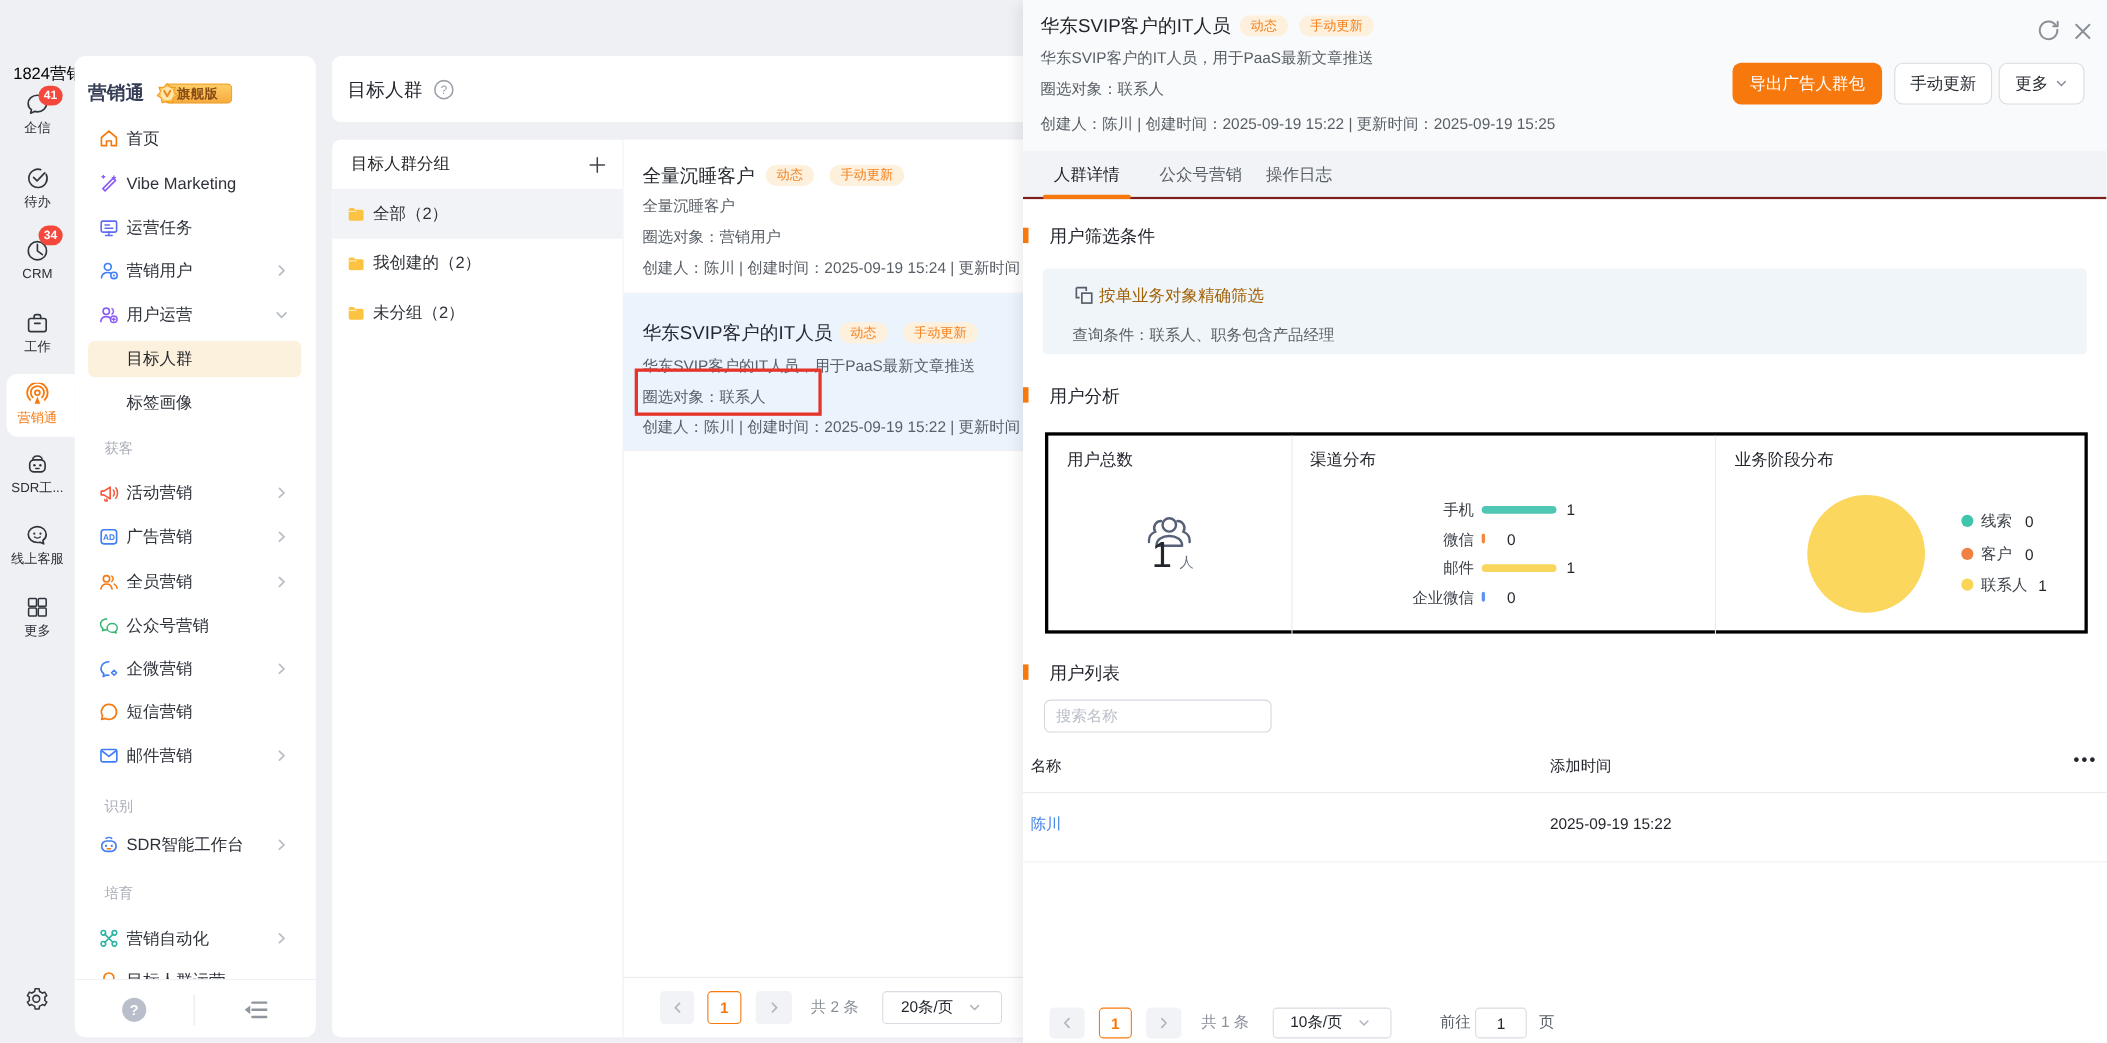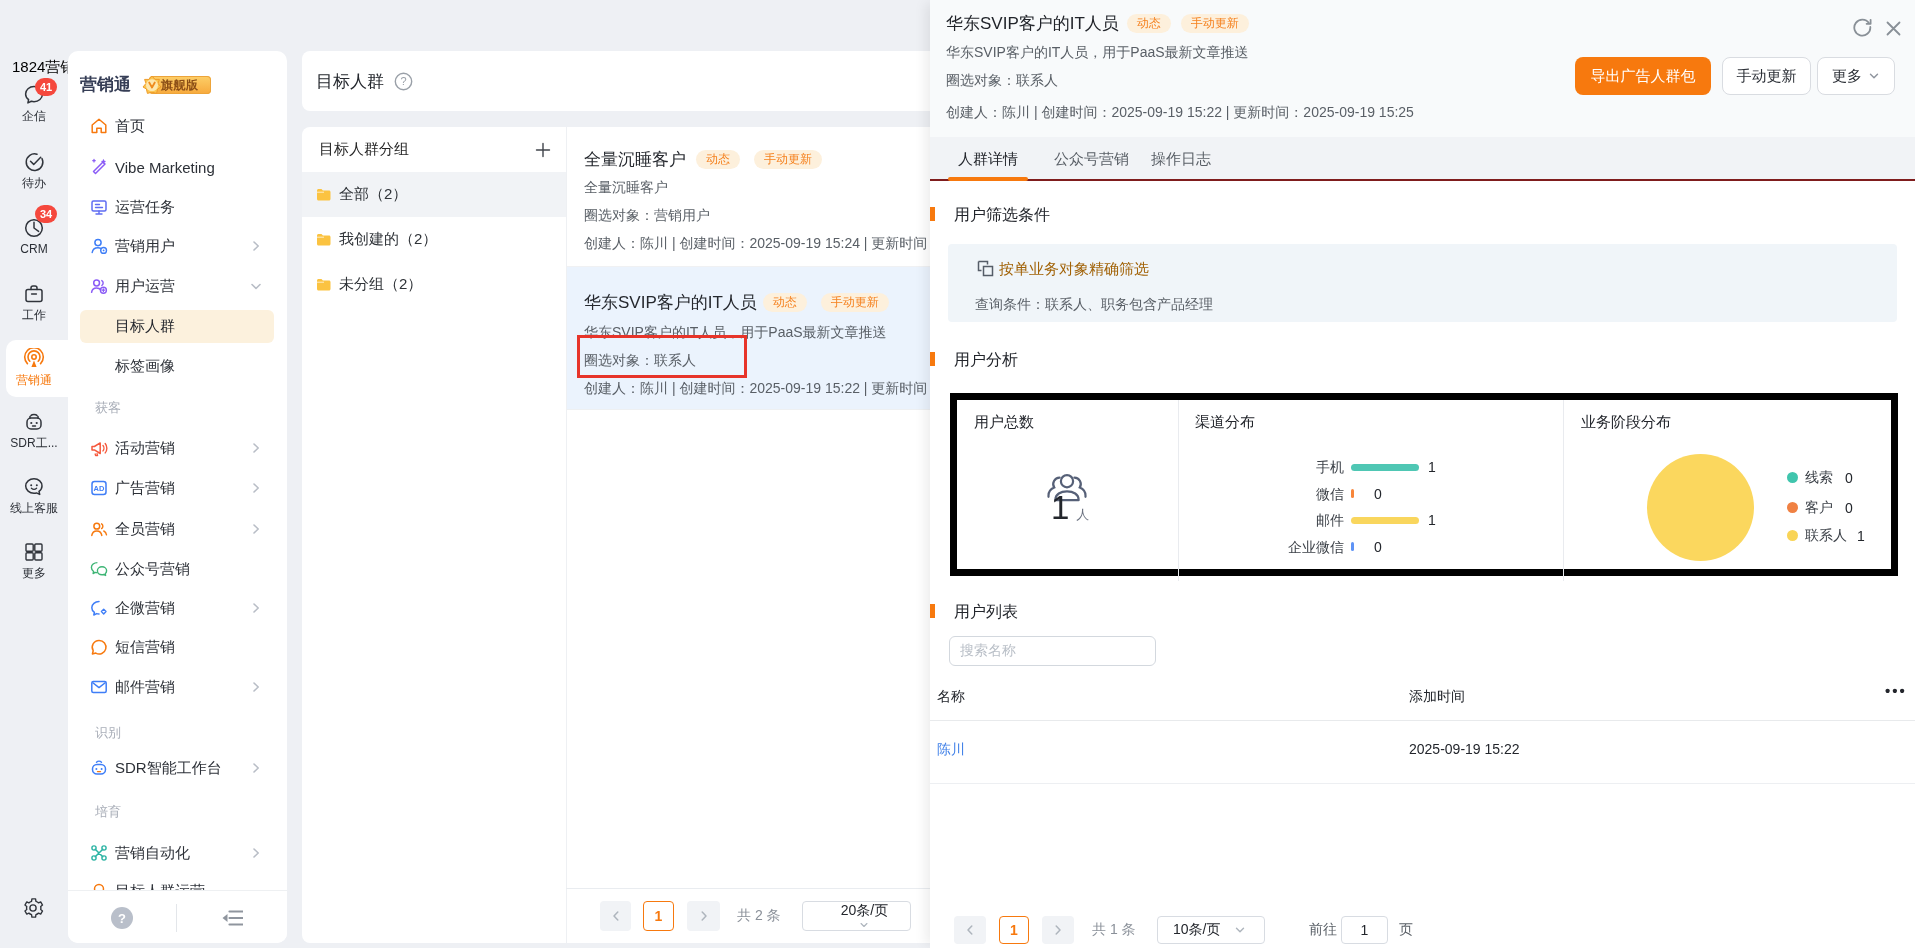--- a/index.html
+++ b/index.html
@@ -361,21 +361,21 @@
         <path d="M7.8 2L4 6l3.8 4" fill="none" stroke="#aeb5bd" stroke-width="1.5" stroke-linecap="round" stroke-linejoin="round"></path>
       </svg>
     </div>
   <div class="pgcur" style="left:341px;top:774px;width:31px;height:30px;">1</div>
   <div class="pgbtn" style="left:385px;top:774px;width:33px;height:30px;">
       <svg width="12" height="12" viewBox="0 0 12 12">
         <path d="M4.2 2L8 6l-3.8 4" fill="none" stroke="#aeb5bd" stroke-width="1.5" stroke-linecap="round" stroke-linejoin="round"></path>
       </svg>
     </div>
   <div class="abs flex" style="left:435px;top:774px;height:30px;font-size:14px;color:#8a9099;">共 2 条</div>
-  <div class="pgsel" style="left:500px;top:774px;width:109px;height:30px;flex-direction:column;">
+  <div class="pgsel" style="left:500px;top:774px;width:109px;height:30px;">
       <span style="margin-left:16px;">20条/页</span>
       <svg style="margin-left:14px;" width="12" height="12" viewBox="0 0 12 12">
         <path d="M2.5 4.2L6 7.8l3.5-3.6" fill="none" stroke="#aeb5bd" stroke-width="1.4" stroke-linecap="round" stroke-linejoin="round"></path>
       </svg>
     </div>
 </div>
 
 <div class="abs" style="left:930px;top:0;width:985px;height:948px;background:#fff;box-shadow:-7px 0 12px -3px rgba(0,0,0,0.08);" id="drawer">
   <div class="abs" style="left:0;top:0;width:985px;height:137px;background:#f8fafb;"></div>
   <div class="abs flex nowrap" style="left:16px;top:13px;height:20px;">
@@ -412,21 +412,21 @@
     <svg class="abs" style="left:29px;top:16px;" width="17" height="17" viewBox="0 0 17 17">
         <path d="M1.5 1.5h9v3M1.5 1.5v9h3" fill="none" stroke="#555d68" stroke-width="1.5"></path>
         <rect x="6.5" y="6.5" width="9" height="9" fill="none" stroke="#555d68" stroke-width="1.5"></rect>
       </svg>
     <div class="abs" style="left:51px;top:16px;font-size:15px;font-weight:500;color:#a16207;">按单业务对象精确筛选</div>
     <div class="abs" style="left:27px;top:52px;font-size:14px;color:#595f66;">查询条件：联系人、职务包含产品经理</div>
   </div>
 
   <div class="abs" style="left:0;top:352px;width:4.5px;height:14px;background:#f7790e;"></div>
   <div class="abs" style="left:24px;top:350px;font-size:16px;font-weight:500;color:#23262c;">用户分析</div>
-  <div class="abs" style="left:20px;top:393px;width:948px;height:183px;border:7px solid #000000;">
+  <div class="abs" style="left:20px;top:393px;width:948px;height:183px;border:3px solid #000000;">
     <div class="abs" style="left:221px;top:0;width:1px;height:181px;background:#e9ebef;"></div>
     <div class="abs" style="left:606px;top:0;width:1px;height:181px;background:#e9ebef;"></div>
     <div class="abs" style="left:17px;top:13px;font-size:15px;font-weight:500;color:#23262c;">用户总数</div>
     <svg class="abs" style="left:90px;top:73px;" width="40" height="30" viewBox="0 0 40 30">
         <path d="M12.6 4.6a6.4 6.4 0 0 0-5.4 9.8c-3.5 1.5-5.7 4.2-5.7 8v1.4" fill="none" stroke="#566077" stroke-width="2.2" stroke-linecap="round"></path>
         <path d="M27.4 4.6a6.4 6.4 0 0 1 5.4 9.8c3.5 1.5 5.7 4.2 5.7 8v1.4" fill="none" stroke="#566077" stroke-width="2.2" stroke-linecap="round"></path>
         <circle cx="20" cy="8.2" r="6.1" fill="#fff" stroke="#566077" stroke-width="2.2"></circle>
         <path d="M8.4 27.2v-.6c0-5.2 5.2-8.3 11.6-8.3s11.6 3.1 11.6 8.3v.6z" fill="#fff" stroke="#566077" stroke-width="2.2" stroke-linejoin="round"></path>
       </svg>
     <div class="abs" style="left:94px;top:89px;width:60px;"><span style="font-size:33px;color:#23262c;">1</span><span style="font-size:13px;color:#6b7280;margin-left:7px;">人</span></div>

